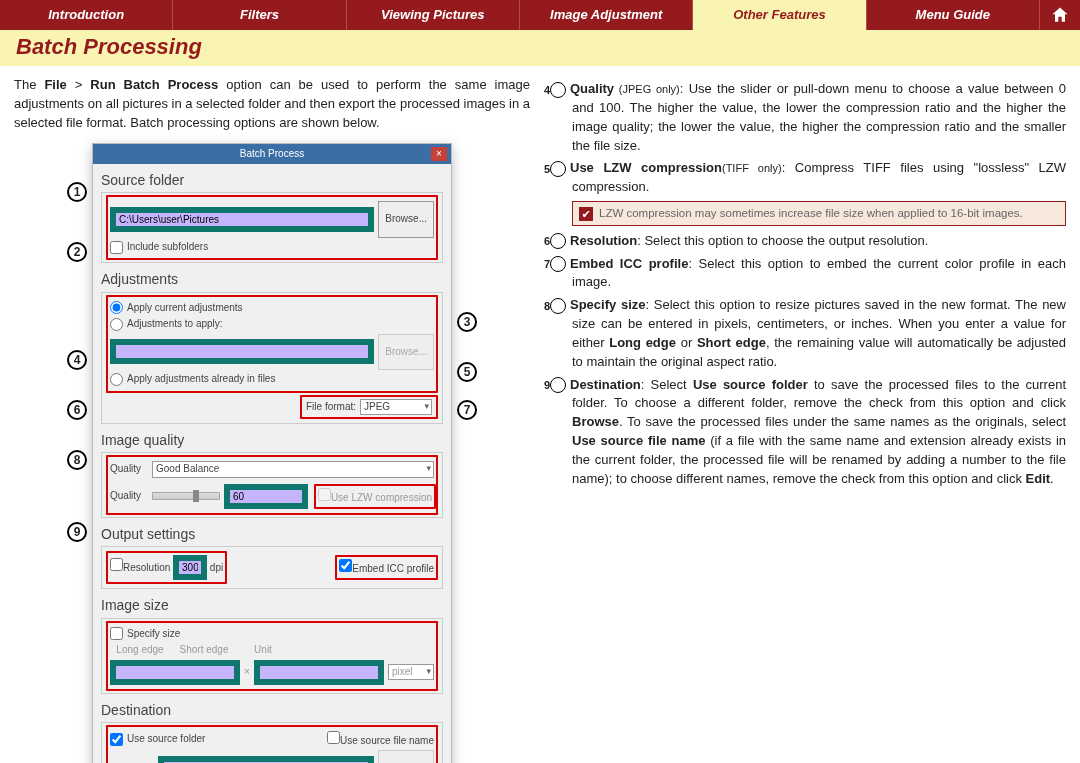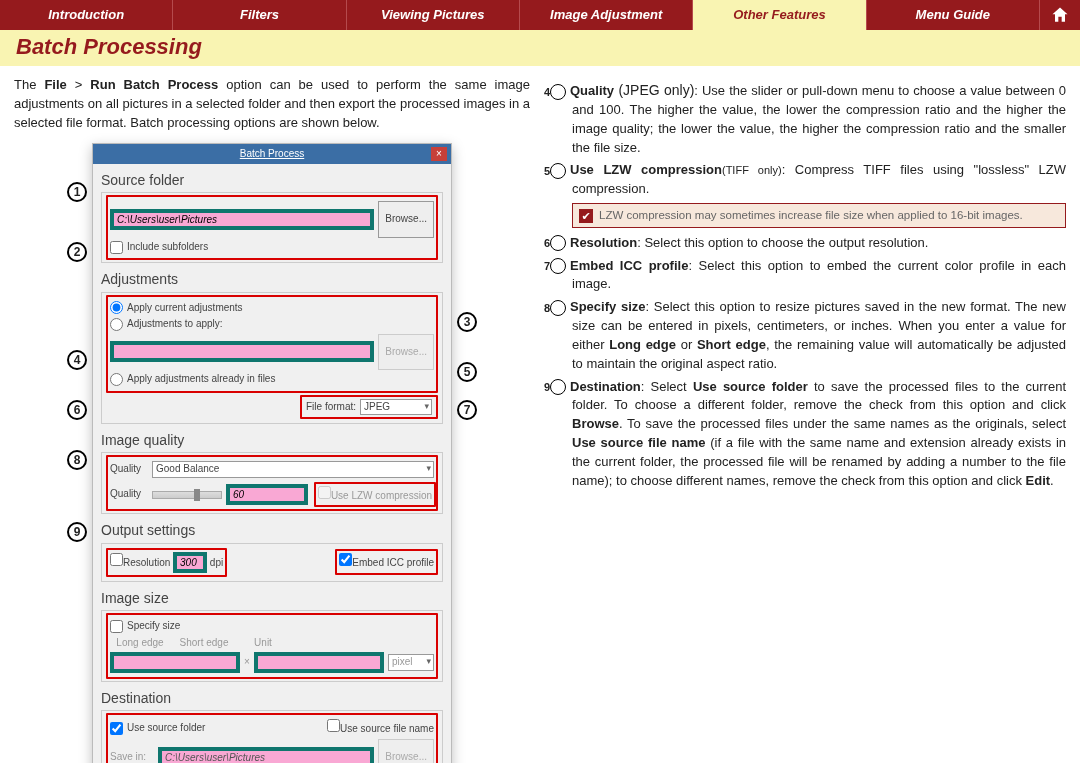--- a/index.html
+++ b/index.html
@@ -9,27 +9,27 @@
   .nav-item { flex: 1; text-align: center; color: #fff; font-size: 13px; font-weight: bold; font-style: italic; line-height: 30px; border-right: 1px solid #b54a4d; cursor: pointer; }
   .nav-item.active { background: #f9f4b2; color: #951a1d; }
   .home-icon { width: 40px; background: #951a1d; display:flex; align-items:center; justify-content:center; }
   .home-icon svg { width: 20px; height: 20px; fill: #fff; }
   .title-bar { background: #f9f4b2; padding: 4px 16px 6px; }
   .title-bar h1 { color: #951a1d; font-style: italic; font-size: 22px; font-weight: bold; }
   .content { display: flex; padding: 10px 14px 6px; gap: 20px; min-height: 670px; }
   .col { flex: 1; font-size: 13px; color: #222; line-height: 1.45; }
   .intro { text-align: justify; margin-bottom: 10px; }
   .dialog { width: 360px; margin: 0 auto 10px; border: 1px solid #bbb; background: #f0f0f0; font-size: 10px; position: relative; box-shadow: 0 4px 12px rgba(0,0,0,.25); }
-  .dlg-title { background: #3b6ea5; color: #fff; text-align: center; font-size: 10px; padding: 3px 0; position: relative; text-decoration: underline; }
+  .dlg-title { background: #3b6ea5; color: #fff; text-align: center; font-size: 10px; padding: 3px 0; position: relative; }
   .dlg-close { position: absolute; right: 4px; top: 3px; background: #c7403a; color: #fff; width: 16px; height: 14px; font-size: 10px; line-height: 14px; text-align:center; }
   .dlg-body { padding: 6px 8px; }
   .grp-label { font-size: 14px; color: #444; }
   fieldset.grp { border: 1px solid #ccc; margin: 2px 0 6px; padding: 4px 6px; }
   .row { display: flex; align-items: center; gap: 4px; margin: 2px 0; font-size: 10px; color: #444; }
-  .row input[type=text] { flex:1; font-size:10px; padding:1px 3px; border:4px solid #0f766e; background:#f9a8d4;font-style:italic; }
+  .row input[type=text] { flex:1; font-size:10px; padding:1px 3px; border:6px solid #0f766e; background:#c4b5fd; }
   .btn { font-size:10px; padding:10px 6px; border:1px solid #999; background:#eee; }
   .btn.disabled { color:#aaa; border-color:#ccc; }
   .sel { border:1px solid #999; background:#fff; padding:0 16px 0 3px; font-size:10px; position:relative; }
   .sel::after { content:"▾"; position:absolute; right:2px; top:0; color:#666; font-size:9px; }
   .outline { border:2px solid #d90000; border-radius:1px; padding:2px; margin:-2px; }
   .callout { position:absolute; width:20px; height:20px; border:2px solid #000; border-radius:50%; background:#fff; font-size:12px; line-height:16px; text-align:center; font-weight:bold; }
   .num { display:inline-block; width:16px; height:16px; border:1.5px solid #000; border-radius:50%; font-size:11px; line-height:14px; text-align:center; font-weight:bold; margin-right:4px; vertical-align:middle; }
   .item { text-align: justify; margin: 4px 0; padding-left:22px; text-indent:-22px; }
   .item b { font-weight:bold; }
   .tip { display:flex; align-items:flex-start; gap:6px; background:#f7e8dc; border:1px solid #951a1d; padding:3px 6px; margin:4px 0 6px 22px; font-size:11.5px; color:#666; }
@@ -196,21 +196,21 @@
         <span class="callout" style="right:-26px;top:256px">7</span>
         <span class="callout" style="left:-26px;top:306px">8</span>
         <span class="callout" style="left:-26px;top:378px">9</span>
       </div>
 
       <p class="item"></p>
 
     </div>
 
     <div class="col">
-      <p class="item"><span class="num">4</span><b>Quality</b><span style="font-size:14px"> (JPEG only)</span><span>: Use the slider or pull-down menu to choose a value between 0 and 100. The higher the value, the lower the compression ratio and the higher the image quality; the lower the value, the higher the compression ratio and the smaller the file size.</span></p>
+      <p class="item"><span class="num">4</span><b>Quality</b><span style="font-size:11px"> (JPEG only)</span><span>: Use the slider or pull-down menu to choose a value between 0 and 100. The higher the value, the lower the compression ratio and the higher the image quality; the lower the value, the higher the compression ratio and the smaller the file size.</span></p>
       <p class="item"><span class="num">5</span><b>Use LZW compression</b><span style="font-size:11px">(TIFF only)</span><span>: Compress TIFF files using "lossless" LZW compression.</span></p>
       <div class="tip">
           <span class="tip-mark">✔</span>
           <span>LZW compression may sometimes increase file size when applied to 16-bit images.</span>
         </div>
       <p class="item"><span class="num">6</span><b>Resolution</b><span>: Select this option to choose the output resolution.</span></p>
       <p class="item"><span class="num">7</span><b>Embed ICC profile</b><span>: Select this option to embed the current color profile in each image.</span></p>
       <p class="item"><span class="num">8</span><b>Specify size</b><span>: Select this option to resize pictures saved in the new format. The new size can be entered in pixels, centimeters, or inches. When you enter a value for either </span><b>Long edge</b><span> or </span><b>Short edge</b><span>, the remaining value will automatically be adjusted to maintain the original aspect ratio.</span></p>
       <p class="item"><span class="num">9</span><b>Destination</b><span>: Select </span><b>Use source folder</b><span> to save the processed files to the current folder. To choose a different folder, remove the check from this option and click </span><b>Browse</b><span>. To save the processed files under the same names as the originals, select </span><b>Use source file name</b><span> (if a file with the same name and extension already exists in the current folder, the processed file will be renamed by adding a number to the file name); to choose different names, remove the check from this option and click </span><b>Edit</b><span>.</span></p>
     </div>

